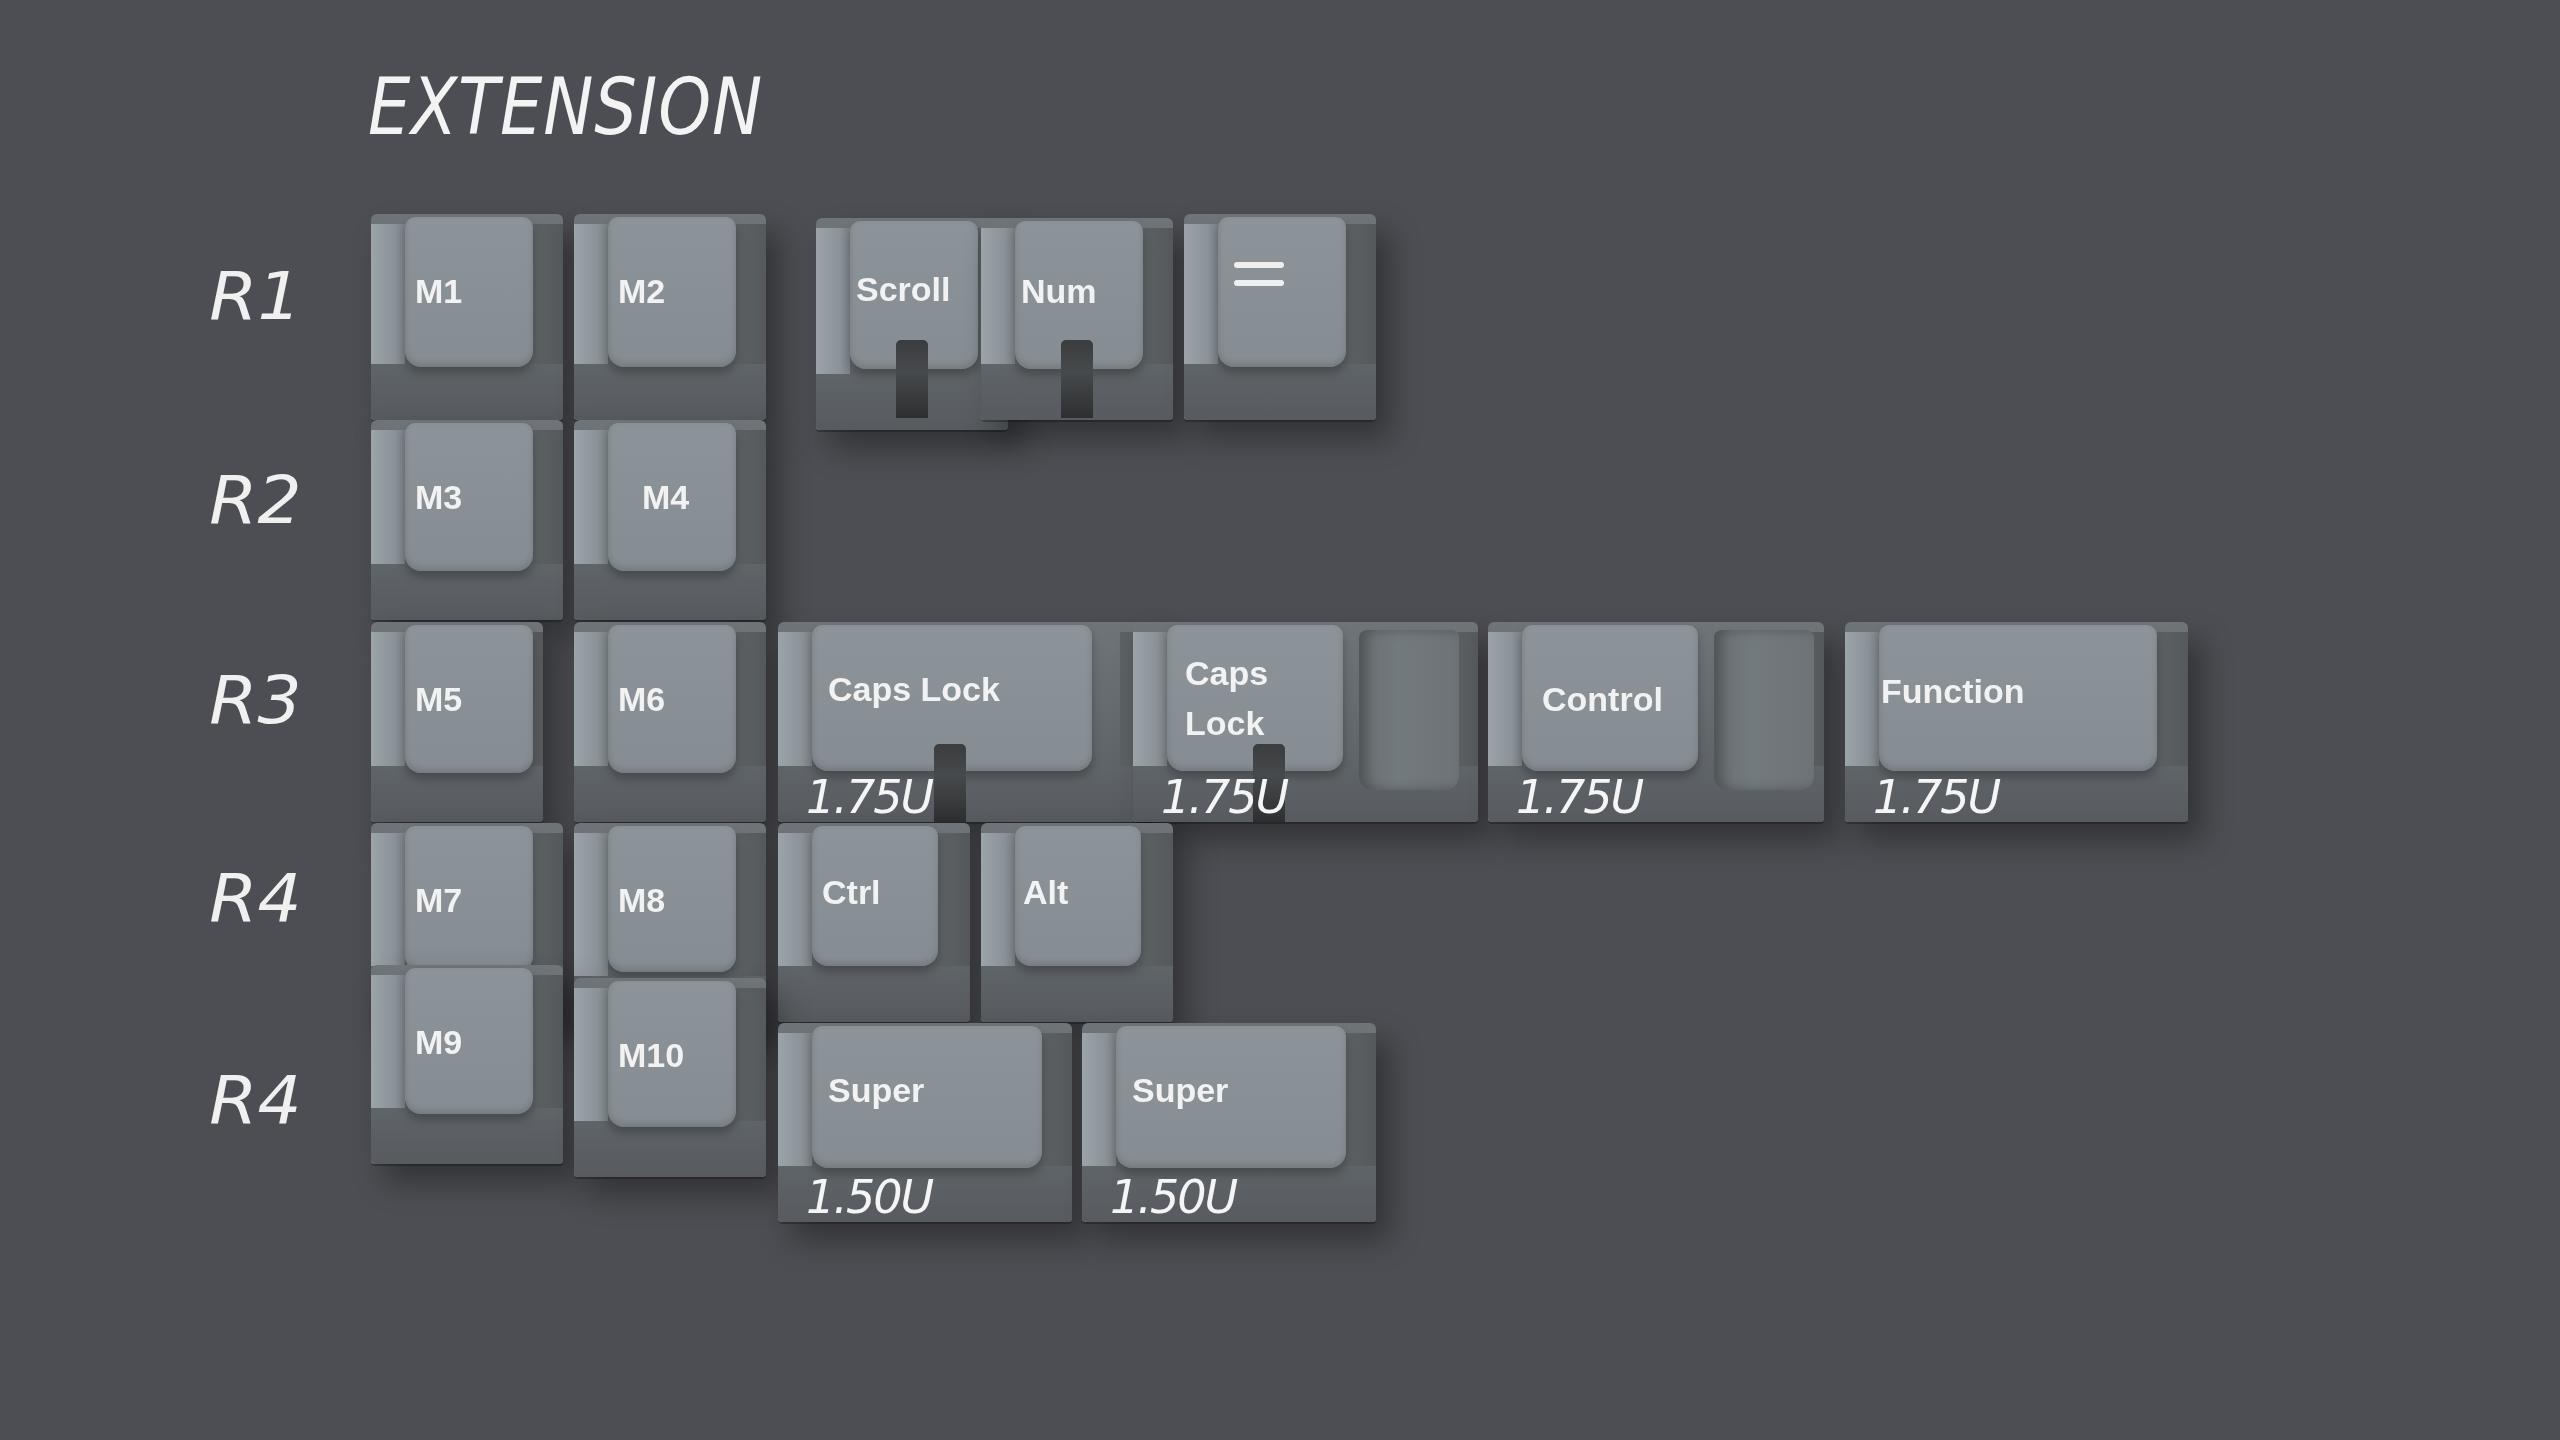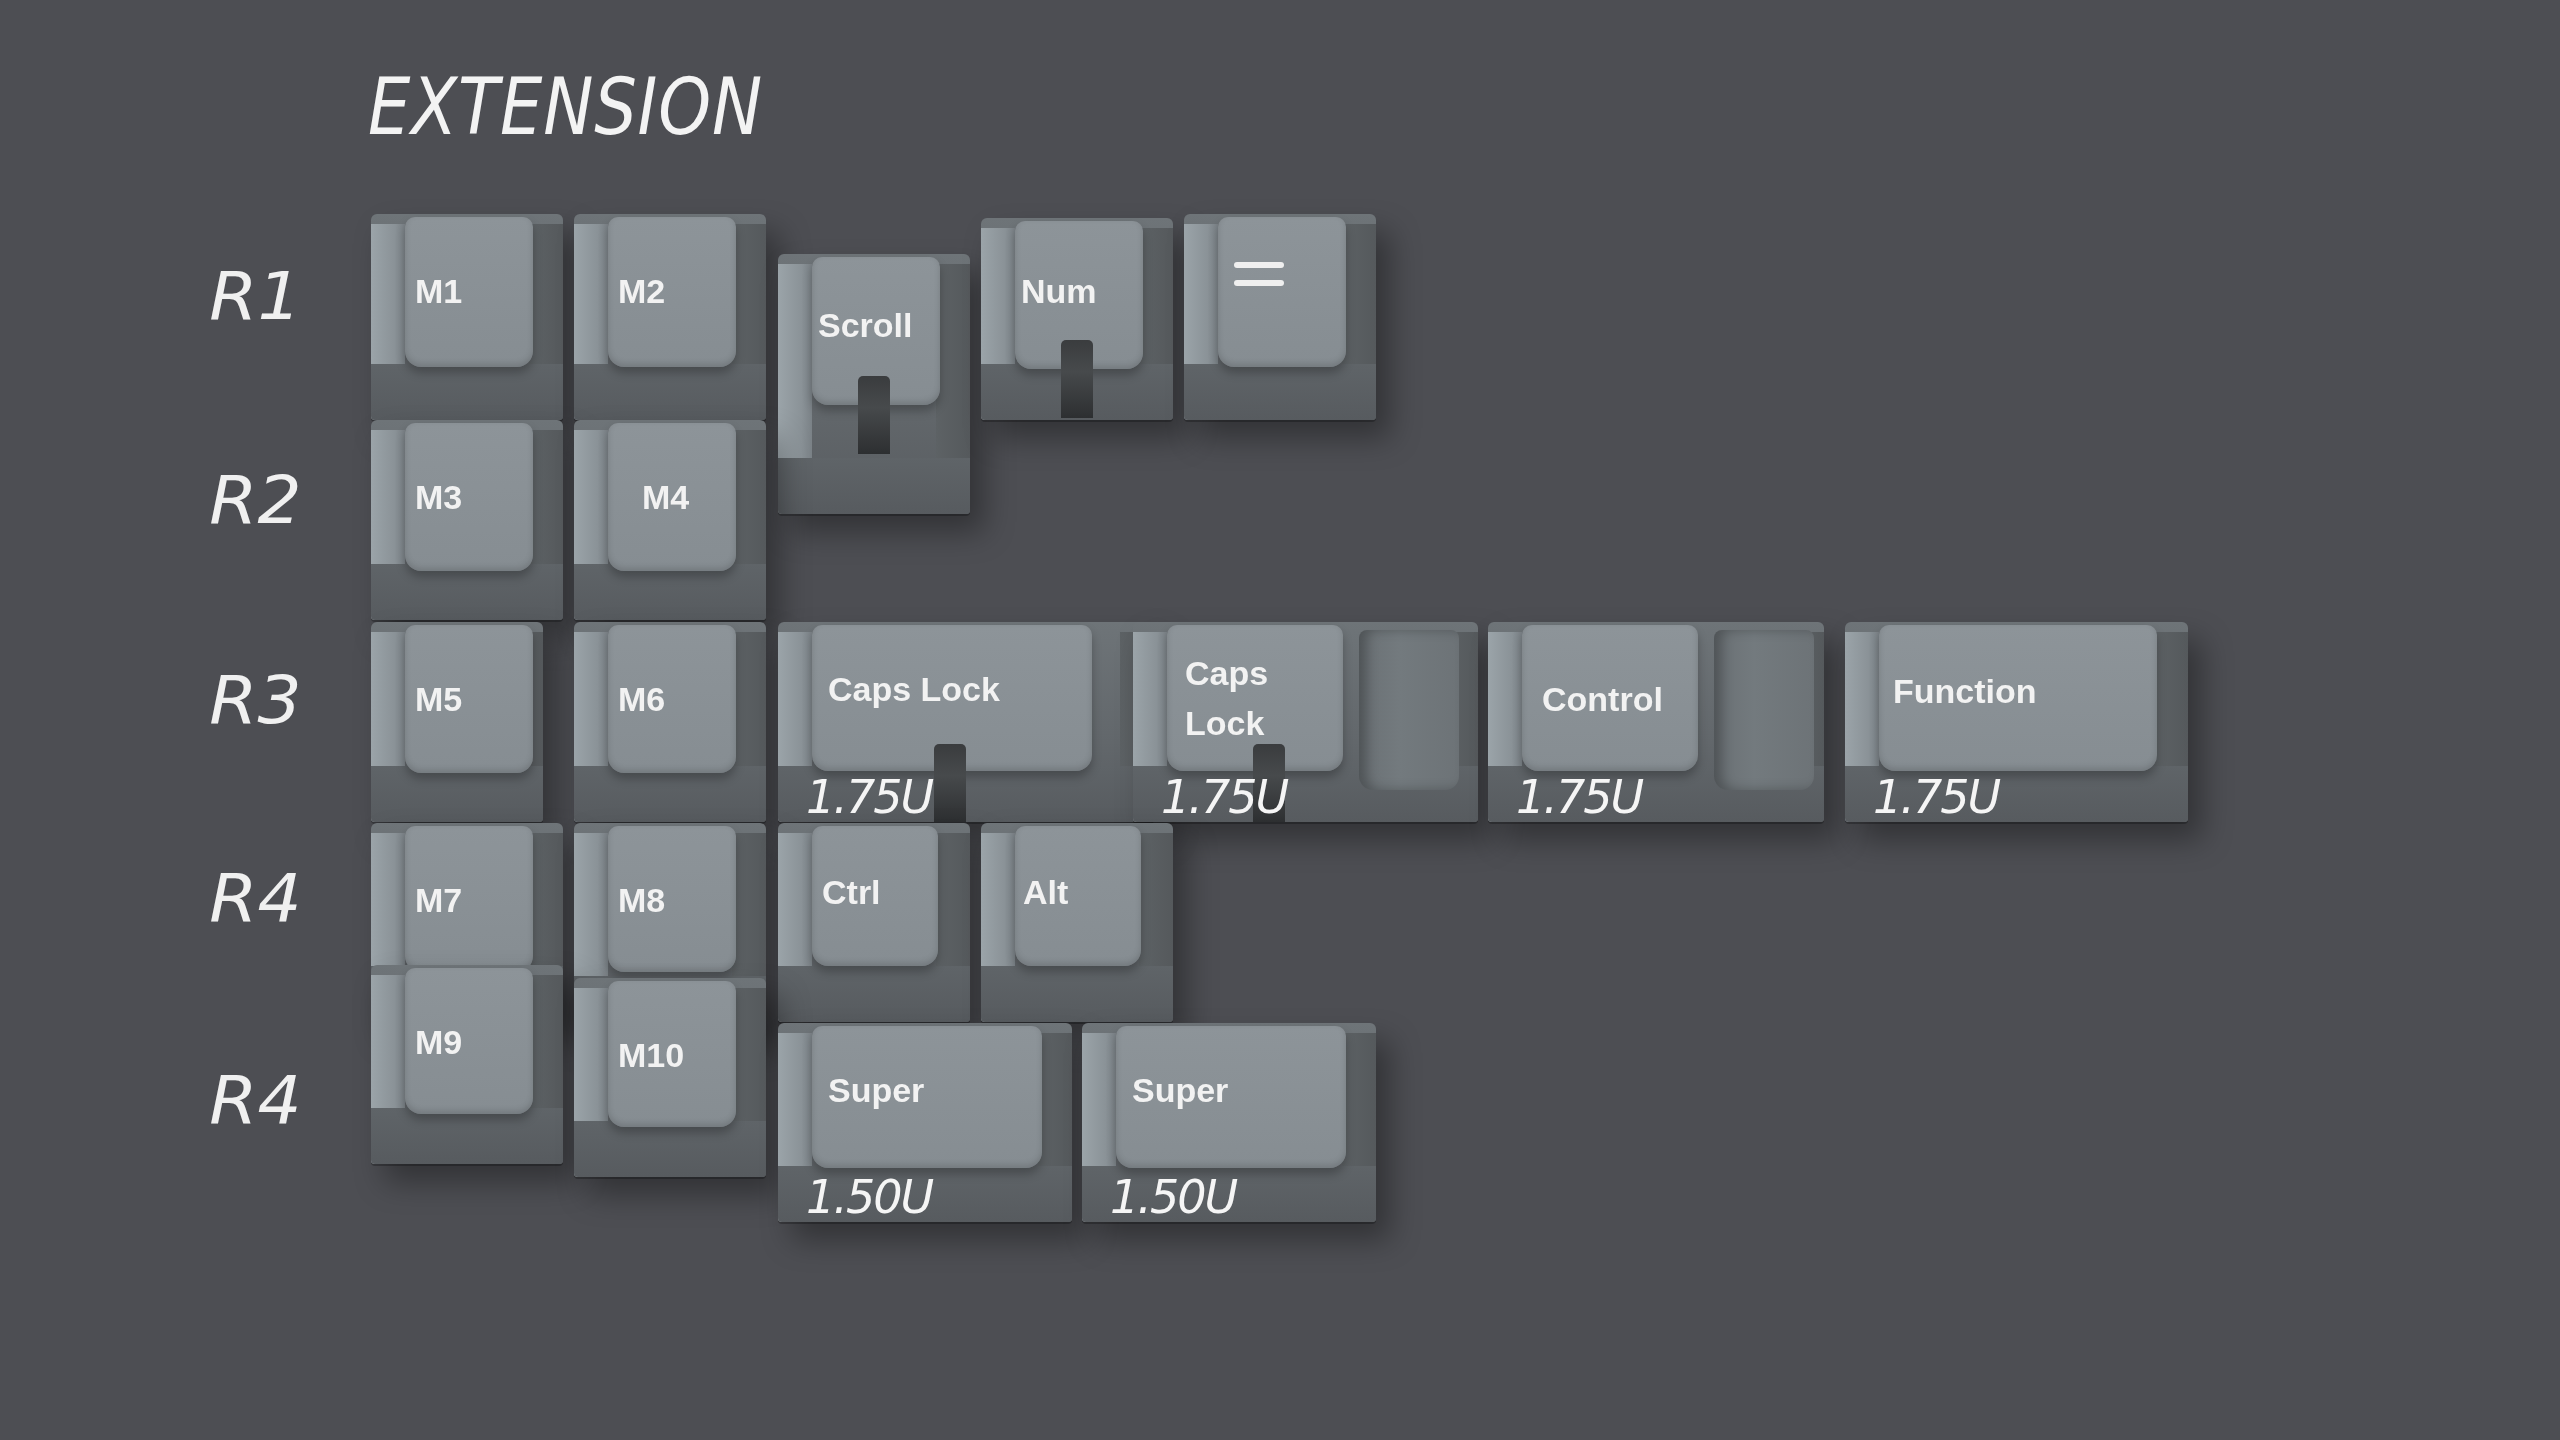--- a/index.html
+++ b/index.html
@@ -102,21 +102,21 @@
   <div class="face" style="width:128px;height:150px;"></div>
   <div class="legend" style="left:44px;top:60px;">M1</div>
 </div>
 <div class="key" style="left:574px;top:214px;width:192px;height:206px;">
   <div class="lside"></div>
     <div class="rside"></div>
     <div class="front"></div>
   <div class="face" style="width:128px;height:150px;"></div>
   <div class="legend" style="left:44px;top:60px;">M2</div>
 </div>
-<div class="key" style="left:778px;top:218px;width:192px;height:260px;margin-top:36px;">
+<div class="key" style="left:816px;top:218px;width:192px;height:212px;">
   <div class="lside"></div>
     <div class="rside"></div>
     <div class="front"></div>
   <div class="face" style="width:128px;height:148px;"></div>
   <div class="legend" style="left:40px;top:54px;">Scroll</div>
   <div class="slot" style="left:80px;top:122px;"></div>
 </div>
 <div class="key" style="left:981px;top:218px;width:192px;height:202px;">
   <div class="lside"></div>
     <div class="rside"></div>
@@ -194,21 +194,21 @@
   <div class="step" style="left:226px;width:100px;height:160px;"></div>
   <div class="face" style="width:176px;height:146px;"></div>
   <div class="legend" style="left:54px;top:60px;">Control</div>
   <div class="size">1.75U</div>
 </div>
 <div class="key" style="left:1845px;top:622px;width:343px;height:200px;">
   <div class="lside"></div>
     <div class="rside"></div>
     <div class="front"></div>
   <div class="face" style="width:278px;height:146px;"></div>
-  <div class="legend" style="left:48px;top:52px;text-align:right;">Function</div>
+  <div class="legend" style="left:36px;top:52px;text-align:right;">Function</div>
   <div class="size">1.75U</div>
 </div>
 
 <div class="key" style="left:371px;top:823px;width:192px;height:199px;">
   <div class="lside"></div>
     <div class="rside"></div>
     <div class="front"></div>
   <div class="face" style="width:128px;height:146px;"></div>
   <div class="legend" style="left:44px;top:60px;">M7</div>
 </div>

